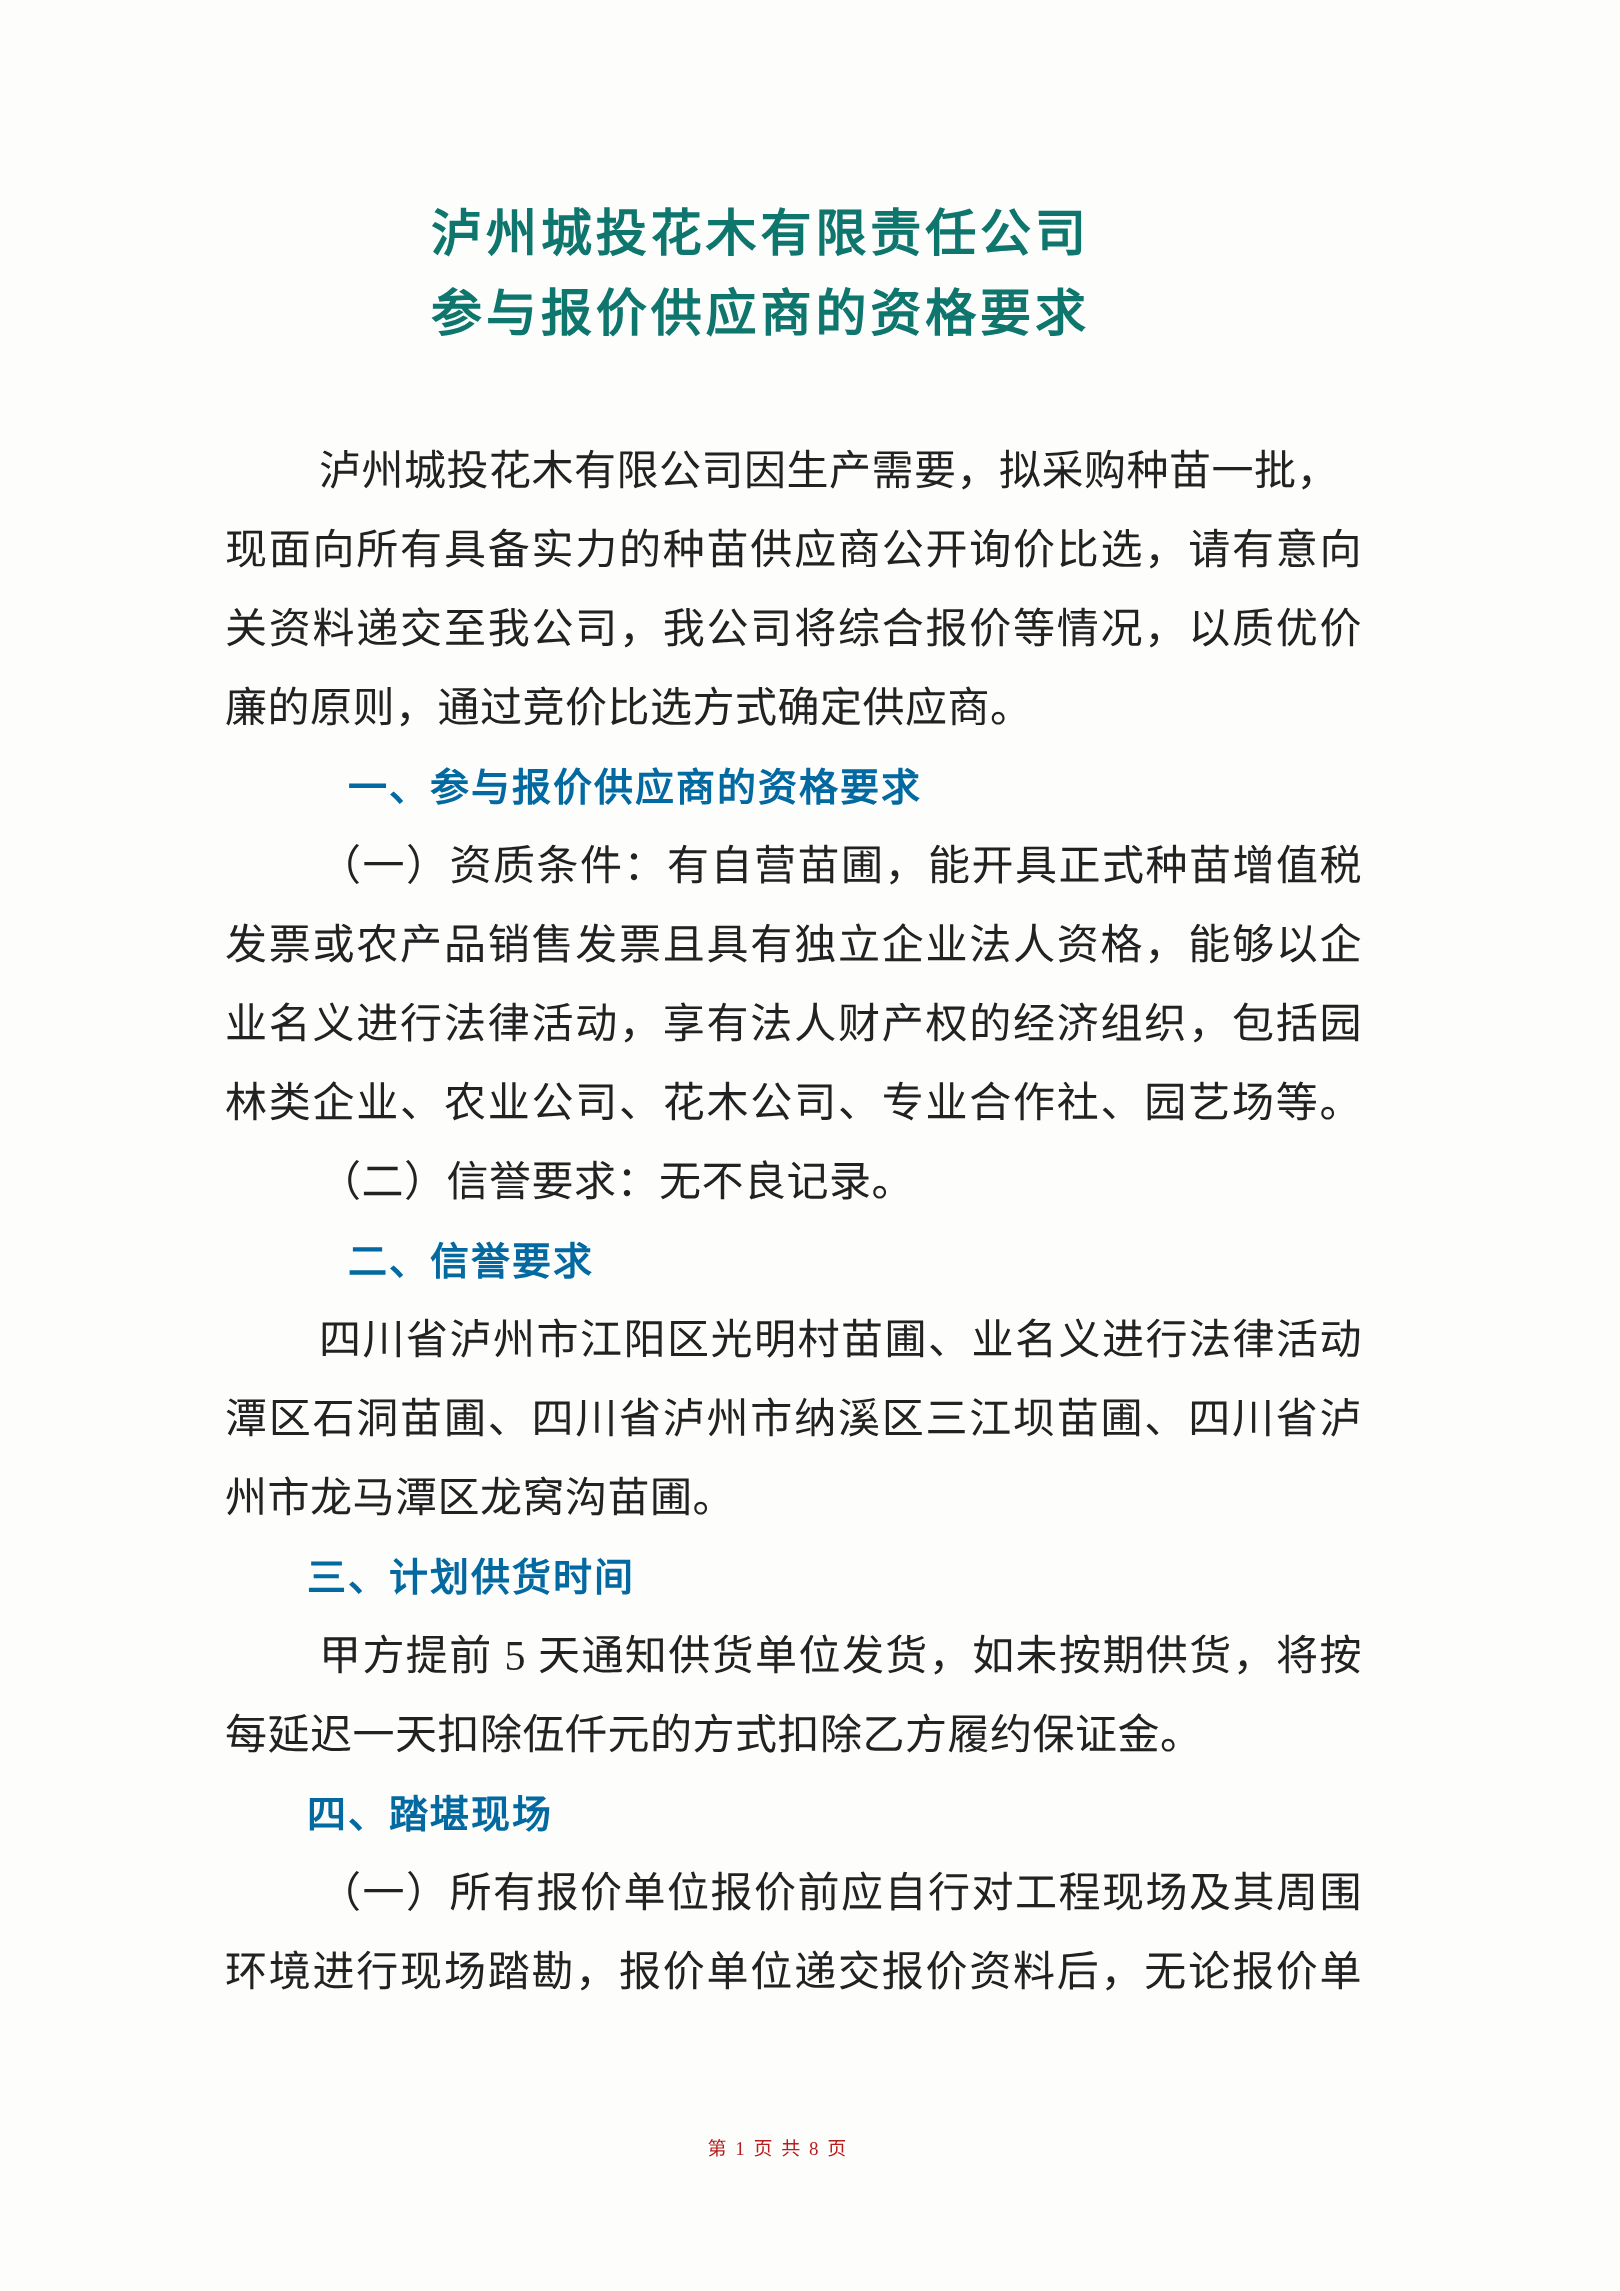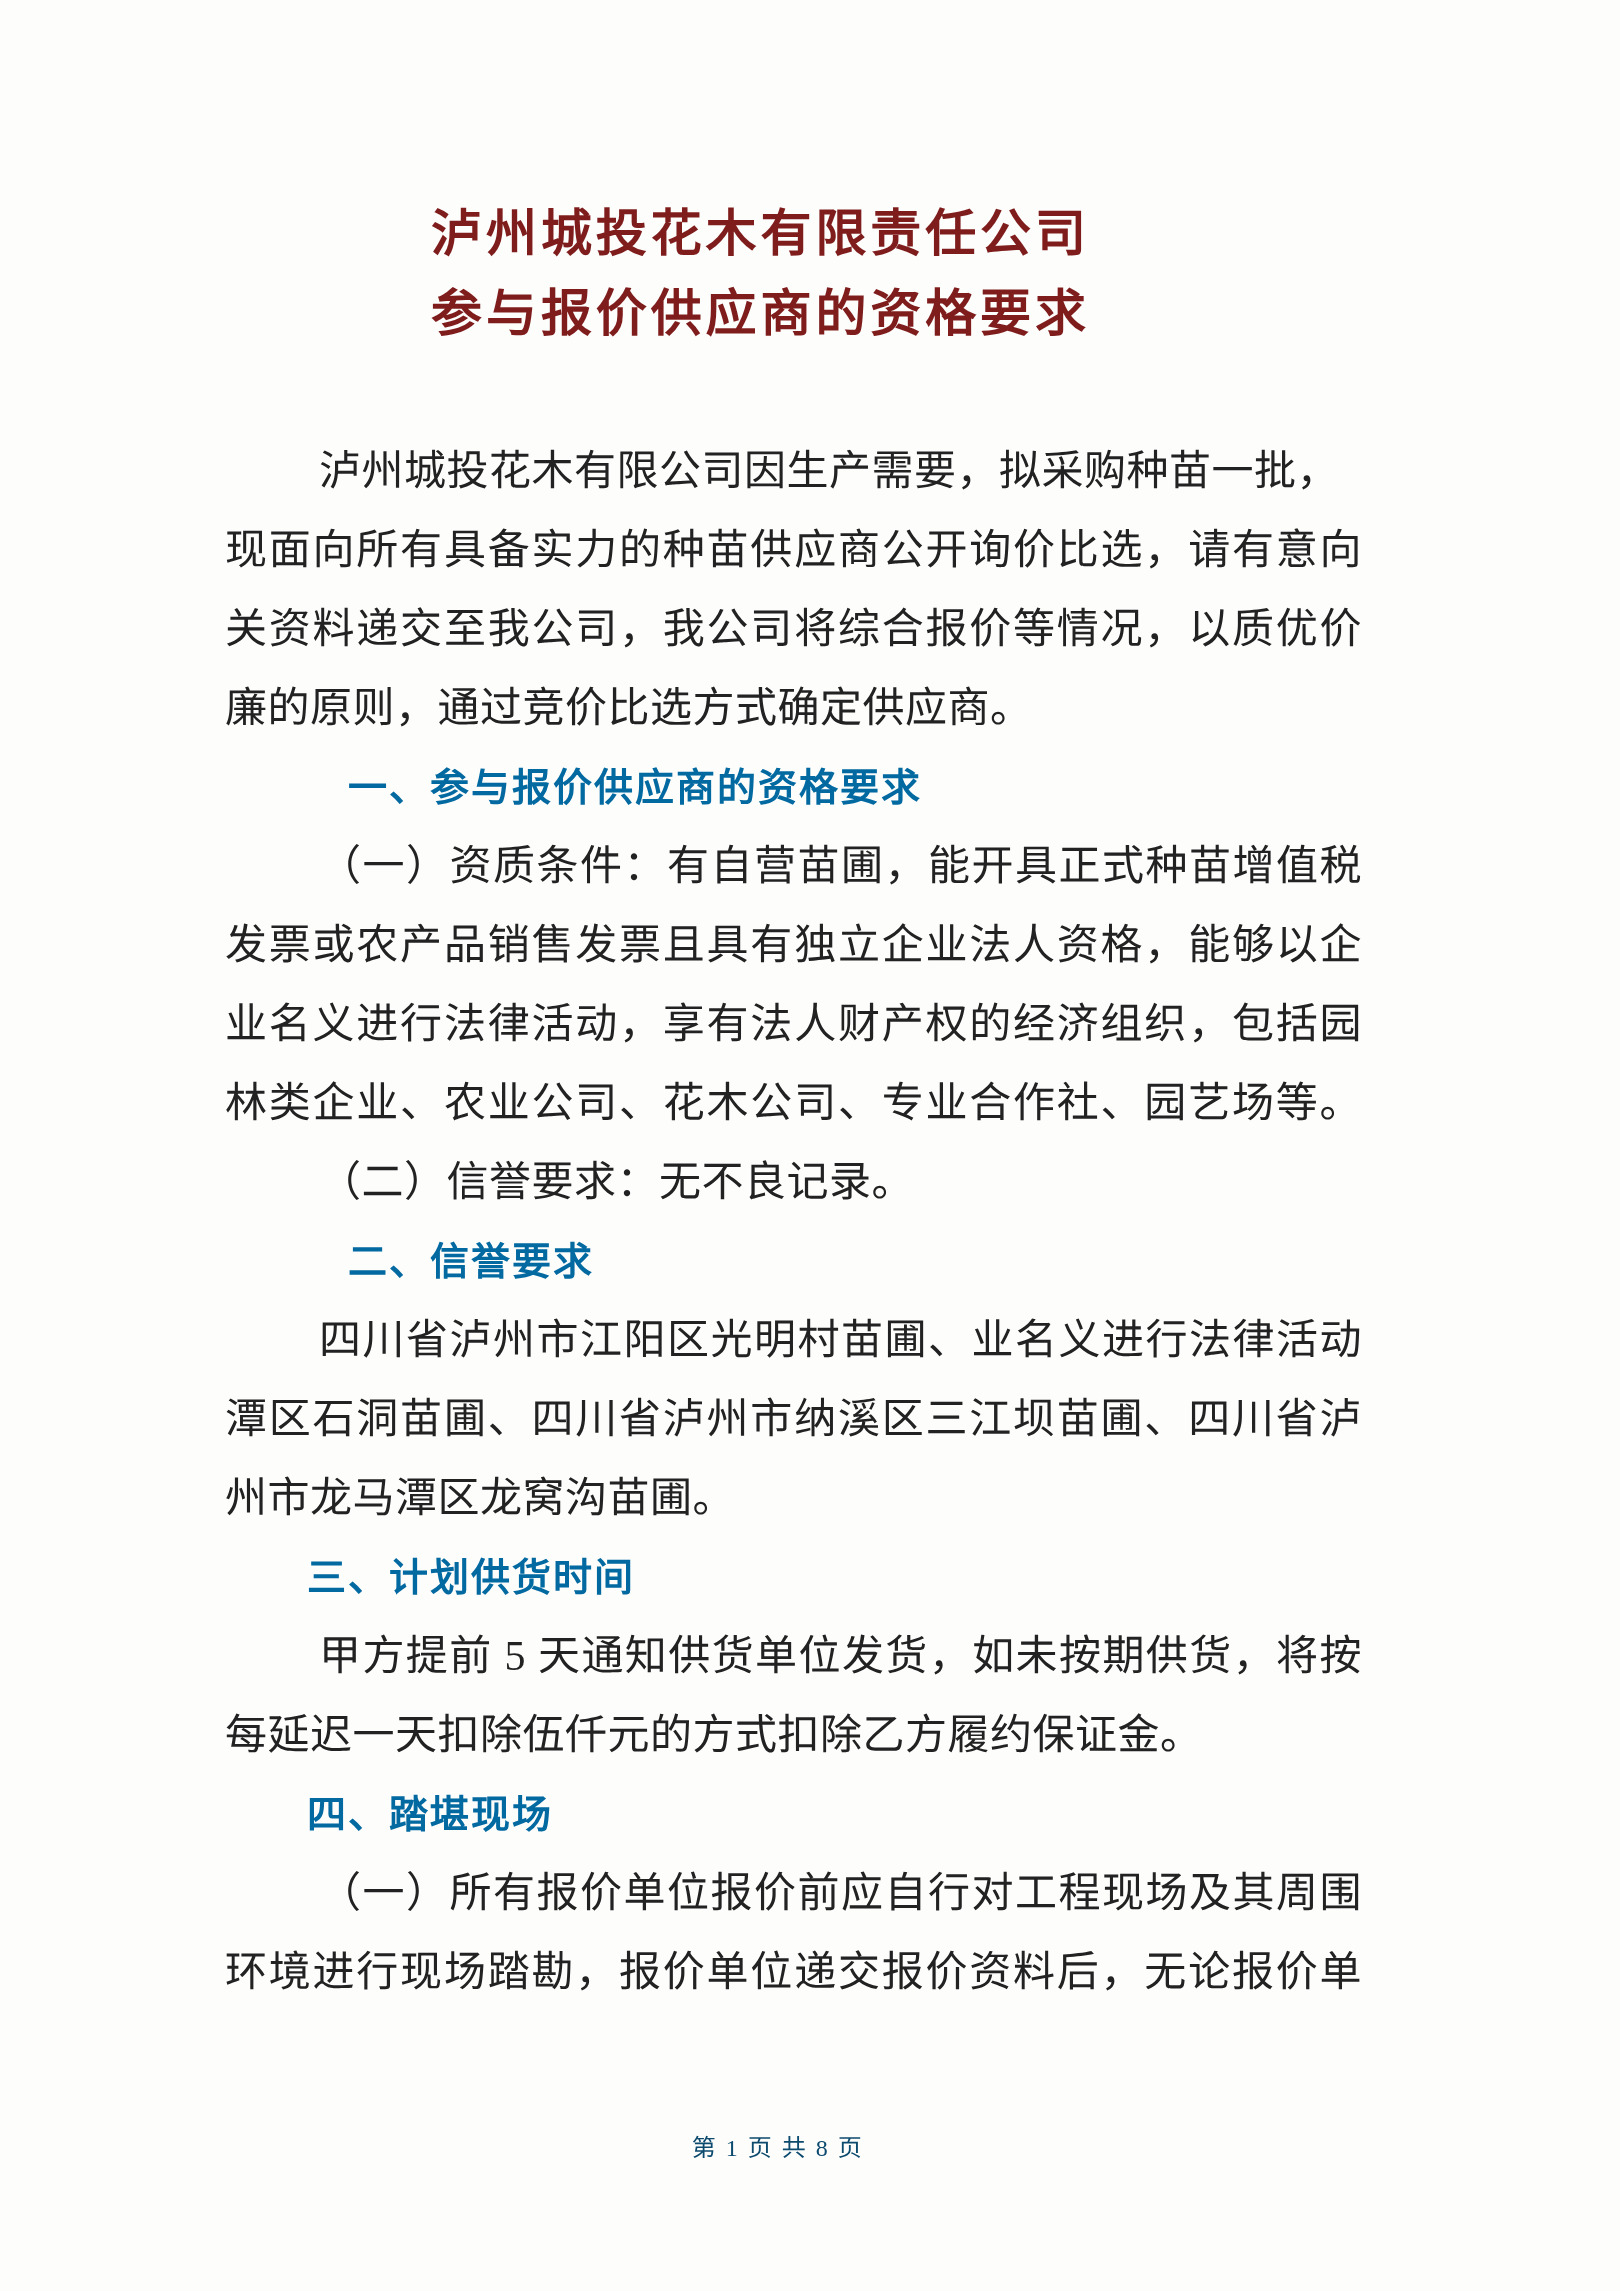--- a/index.html
+++ b/index.html
@@ -15,21 +15,21 @@
   .title-line{
     position:absolute;
     left:225px;width:1137px;
     transform:translateX(-33px);
     height:80px;line-height:80px;
     text-align:center;
     font-family:"Liberation Serif","DejaVu Serif",serif;
     font-weight:700;
     font-size:51px;
     letter-spacing:3.9px;
-    color:#7f1d1d;
+    color:#0f766e;
     white-space:nowrap;
   }
   #title-1{top:194px;}
   #title-2{top:274px;}
   .doc-body{
     position:absolute;
     left:225px;top:432px;
     width:1137px;
   }
   .line{
@@ -54,23 +54,23 @@
     color:#0369a1;
   }
   .line.h-lg{text-indent:123px;}
   .line.h-sm{text-indent:82px;}
   .page-footer{
     position:absolute;
     left:225px;top:2129px;width:1137px;
     transform:translateX(-15.7px);
     height:39px;line-height:39px;
     text-align:center;
-    font-size:24px;
+    font-size:19px;
     letter-spacing:2px;
-    color:#0c4a6e;
+    color:#b91c1c;
     font-family:"Liberation Serif","DejaVu Serif",serif;
   }
 </style>
 </head>
 <body>
 
 <div class="page">
   <div class="title-line" id="title-1">泸州城投花木有限责任公司</div>
   <div class="title-line" id="title-2">参与报价供应商的资格要求</div>
 

